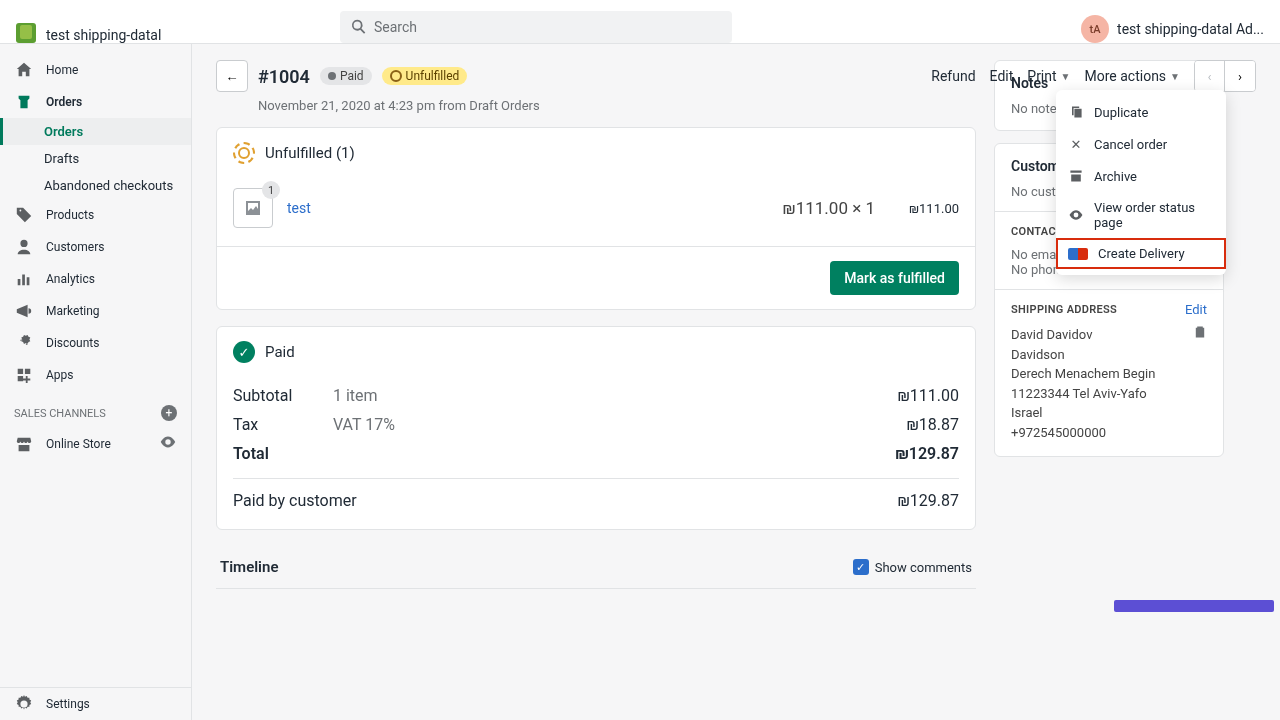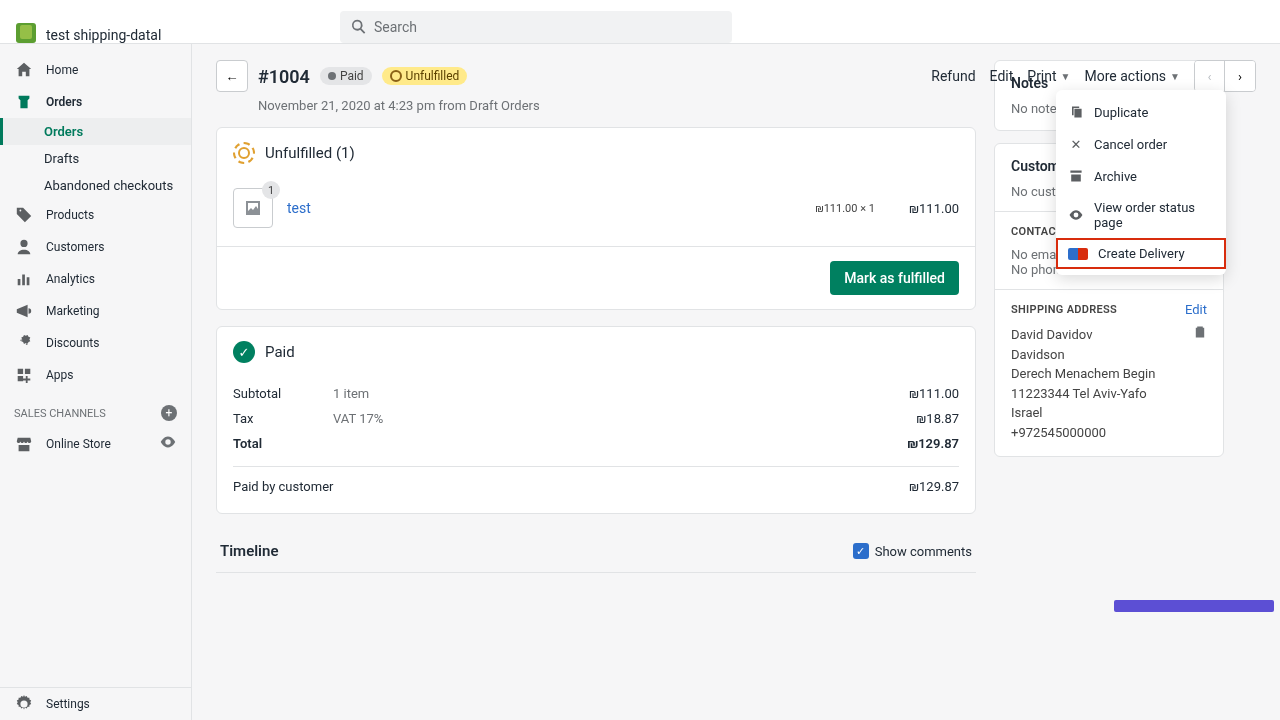--- a/index.html
+++ b/index.html
@@ -51,28 +51,28 @@
 .card-header { padding: 14px 16px; display: flex; align-items: center; gap: 10px; font-weight: 400; font-size: 15px; }
 .status-icon { width: 22px; height: 22px; border-radius: 50%; display: flex; align-items: center; justify-content: center; }
 .status-icon.unfulfilled { border: 2px dashed #E0A030; }
 .status-icon.unfulfilled::after { content: ''; width: 8px; height: 8px; border: 2px solid #E0A030; border-radius: 50%; }
 .status-icon.paid { background: #008060; color: #fff; font-size: 13px; }
 
 .line-item { display: flex; align-items: center; padding: 10px 16px 18px 16px; gap: 14px; }
 .thumb { width: 40px; height: 40px; border: 1px solid #c9cccf; border-radius: 4px; background: #fff; display: flex; align-items: center; justify-content: center; color: #8c9196; position: relative; }
 .thumb .count { position: absolute; top: -8px; right: -8px; background: #e4e5e7; border-radius: 9px; min-width: 18px; height: 18px; font-size: 11px; display: flex; align-items: center; justify-content: center; color: #444; }
 .item-name { color: #2c6ecb; font-size: 14px; }
-.item-price { margin-left: auto; color: #444; font-size: 11px; }
+.item-price { margin-left: auto; color: #444; font-size: 17px; }
 .item-total { width: 70px; text-align: right; font-size: 13px; }
 
 .card-footer { padding: 14px 16px; border-top: 1px solid #e1e3e5; display: flex; justify-content: flex-end; }
 .btn-primary { background: #008060; color: #fff; border: none; border-radius: 4px; padding: 9px 14px; font-size: 14px; font-weight: 500; cursor: pointer; }
 
 .totals { padding: 4px 16px 14px 16px; }
-.total-row { display: flex; padding: 5px 0; font-size: 13px; }
+.total-row { display: flex; padding: 5px 0; font-size: 16px; }
 .total-row .label { width: 100px; }
 .total-row .meta { color: #6d7175; width: 140px; }
 .total-row .amount { margin-left: auto; }
 .total-row.bold { font-weight: 600; }
 .paid-row { border-top: 1px solid #e1e3e5; margin-top: 10px; padding-top: 12px; }
 
 .timeline-header { display: flex; justify-content: space-between; align-items: center; padding: 12px 4px; border-bottom: 1px solid #e1e3e5; }
 .timeline-header h3 { font-size: 15px; font-weight: 600; }
 .checkbox-row { display: flex; align-items: center; gap: 6px; font-size: 13px; }
 .checkbox { width: 16px; height: 16px; background: #2c6ecb; border-radius: 3px; color: #fff; display: flex; align-items: center; justify-content: center; font-size: 11px; }
@@ -99,20 +99,24 @@
 <body>
 
 <div class="topbar">
   <div class="topbar-logo"></div>
   <div class="topbar-title">test shipping-datal</div>
   <div class="search-box">
     <svg viewBox="0 0 20 20">
         <path fill="currentColor" d="M8 2a6 6 0 014.7 9.7l4.3 4.3-1.4 1.4-4.3-4.3A6 6 0 118 2zm0 2a4 4 0 100 8 4 4 0 000-8z"></path>
       </svg>
     <span>Search</span>
+  </div>
+  <div class="topbar-user">
+    <div class="avatar">tA</div>
+    <span>test shipping-datal Ad...</span>
   </div>
 </div>
 
 <div class="layout">
   <div class="sidebar">
     <div class="nav-item">
         <span class="icon">
           <svg viewBox="0 0 20 20">
             <path d="M10 2l8 7h-2v8h-4v-5H8v5H4v-8H2z"></path>
           </svg>

